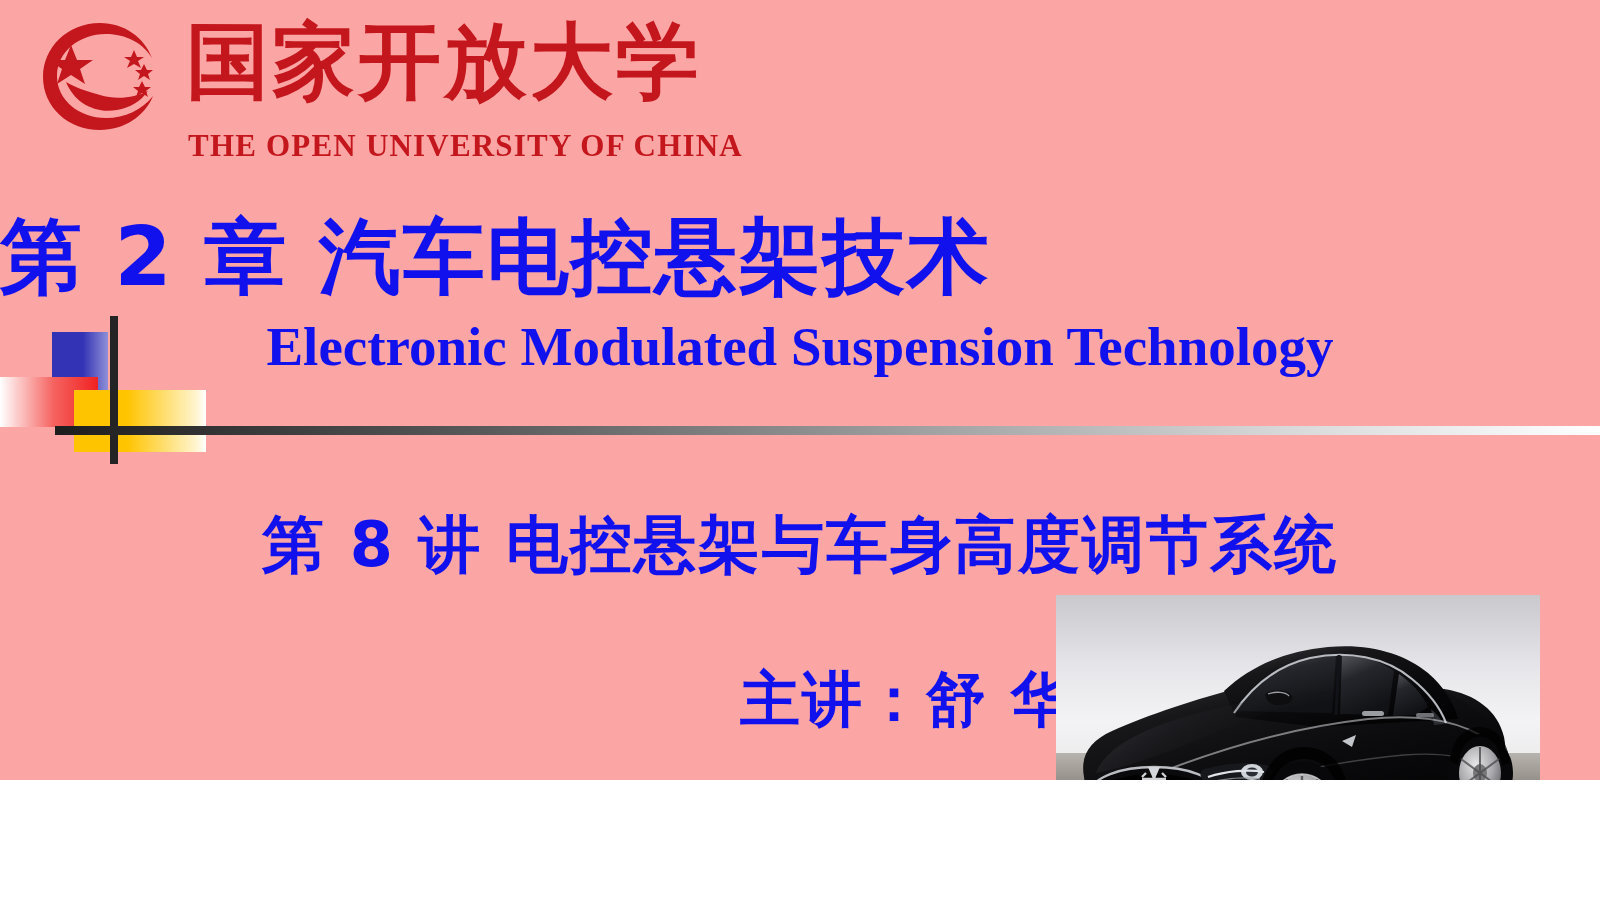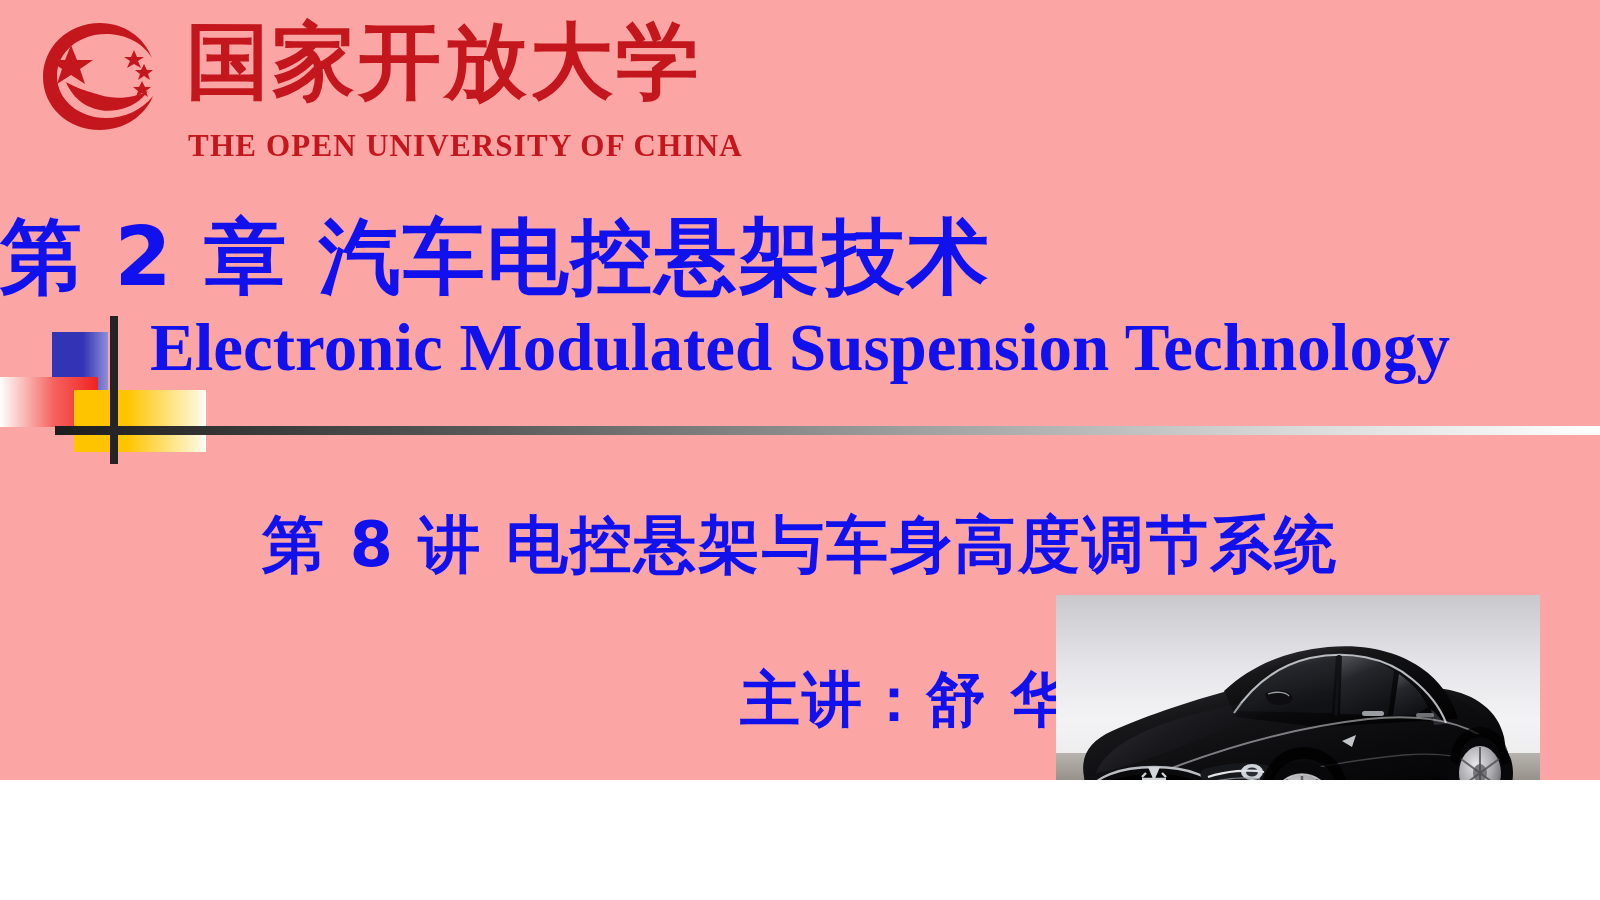--- a/index.html
+++ b/index.html
@@ -80,21 +80,21 @@
   }
 
   .title-en {
     position: absolute;
     left: 0;
     top: 308px;
     width: 1600px;
     text-align: center;
     font-family: "Liberation Serif", "DejaVu Serif", serif;
     font-weight: bold;
-    font-size: 67px;
+    font-size: 55px;
     line-height: 78px;
     color: #1111EE;
     white-space: nowrap;
     z-index: 5;
   }
 
   
   .deco { position: absolute; left: 0; top: 300px; width: 1600px; height: 170px; z-index: 2; }
   .deco-blue {
     position: absolute;

